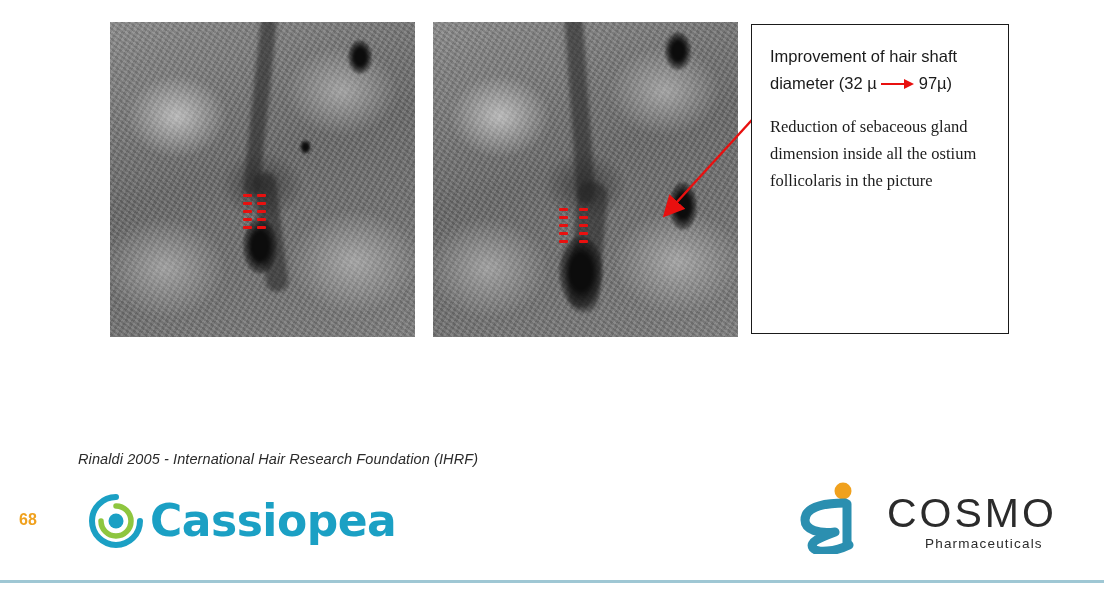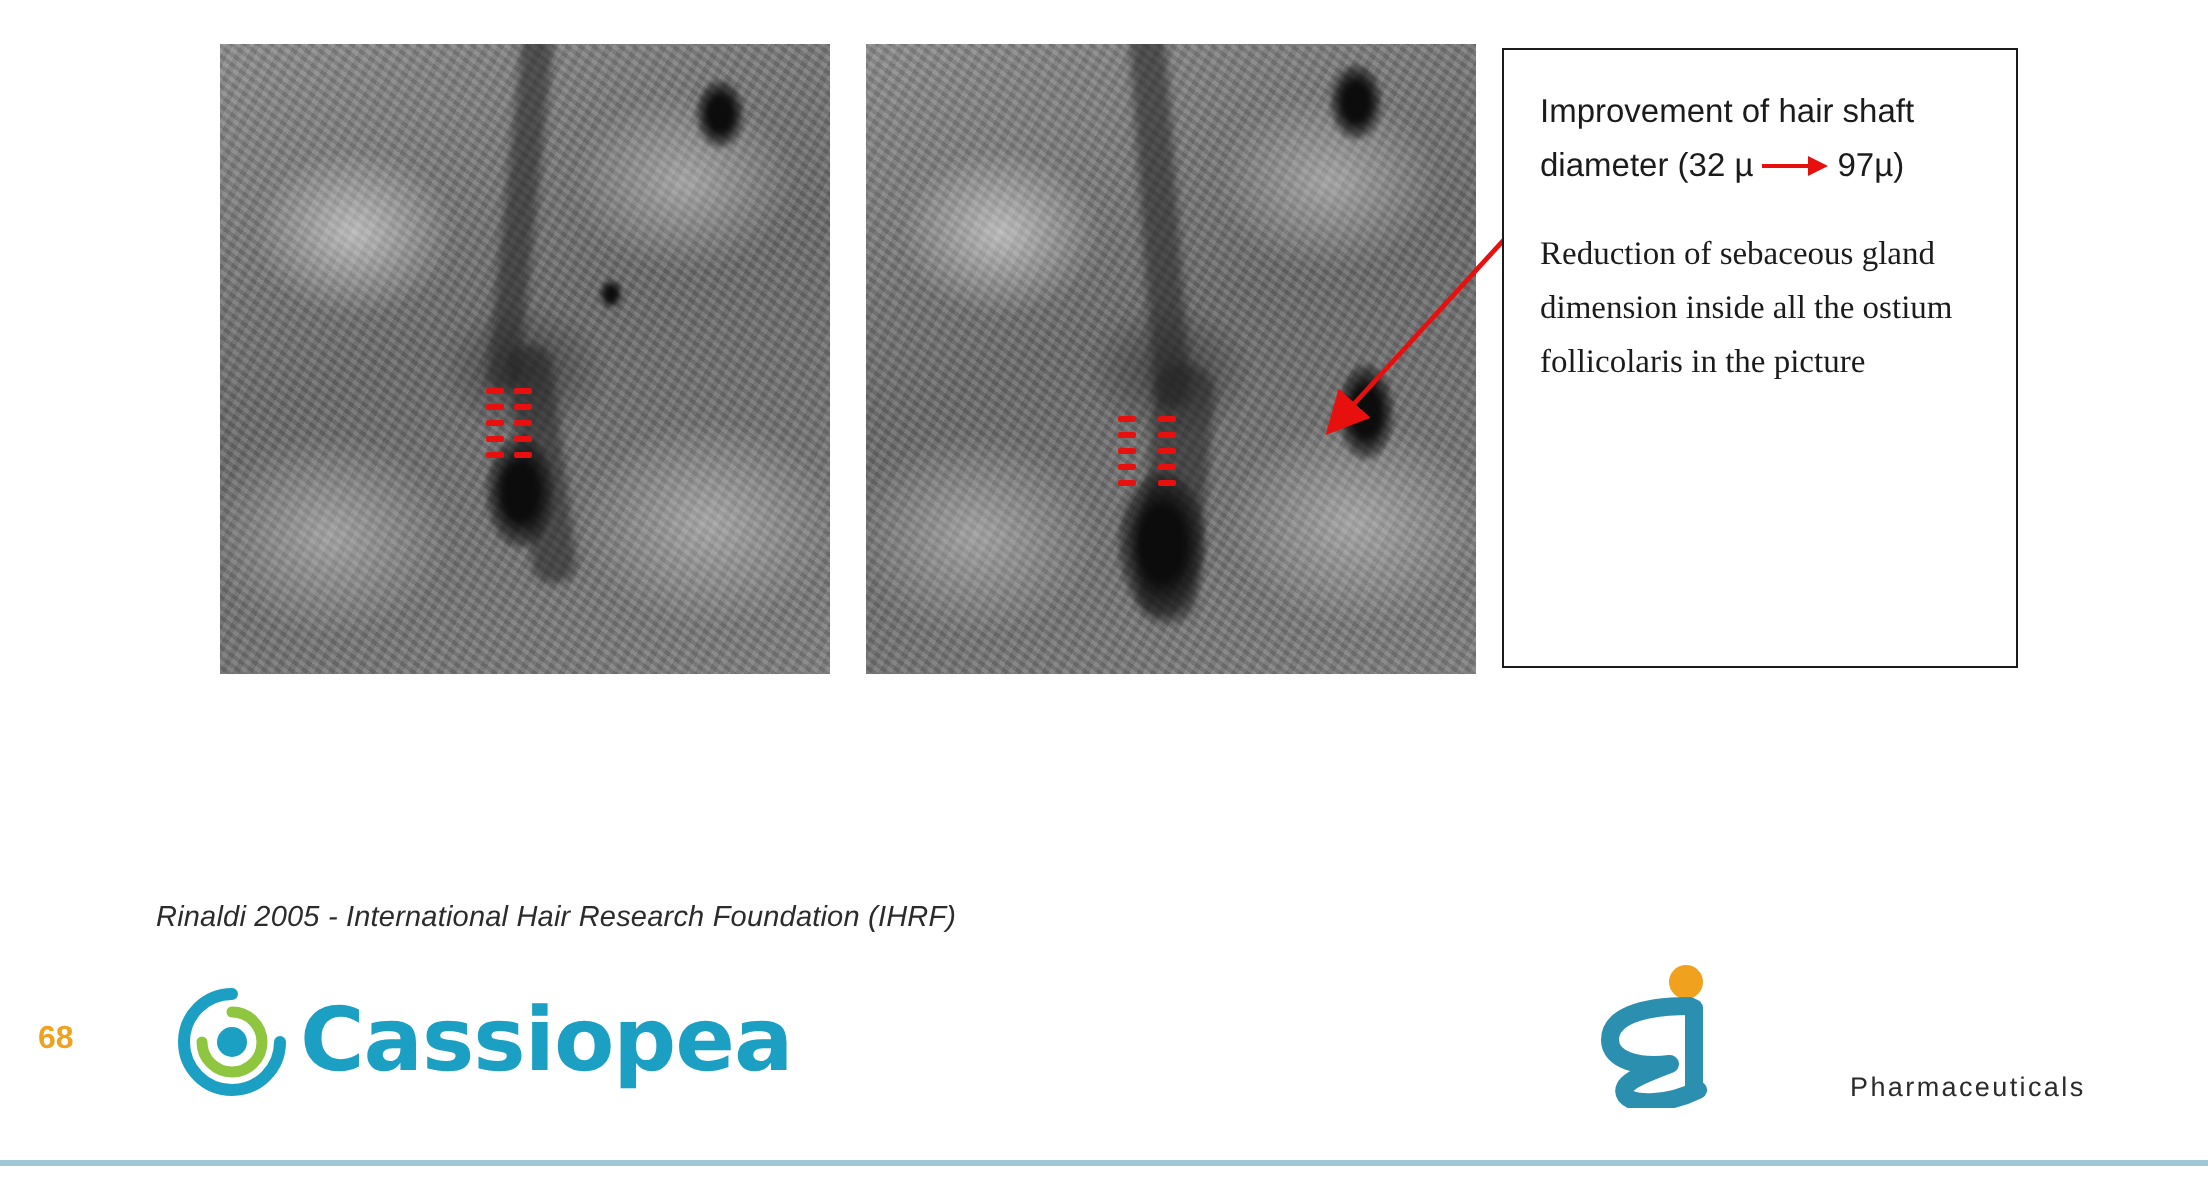--- a/index.html
+++ b/index.html
@@ -300,17 +300,18 @@
   </svg>
   <div class="cass-word">Cassiopea</div>
 </div>
 
 <div class="logo-cosmo">
   <svg width="88" height="72" viewBox="0 0 88 72" style="position:absolute;left:0;top:2px;">
     <circle cx="48" cy="9" r="8.5" fill="#f0a11e"></circle>
     <path d="M50 21 C24 21 10 27 10 38 C10 48 24 52 40 50 C24 56 14 60 18 66 C22 71 40 70 54 63" fill="none" stroke="#2b8fb0" stroke-width="9" stroke-linecap="round" stroke-linejoin="round"></path>
     <path d="M52 22 L52 62" stroke="#2b8fb0" stroke-width="9" stroke-linecap="round"></path>
   </svg>
+  <div class="cosmo-word">COSMO</div>
   <div class="cosmo-sub">Pharmaceuticals</div>
 </div>
 
 <div class="bottom-rule"></div>
 <div class="bottom-rule2"></div>
 
 </body></html>

